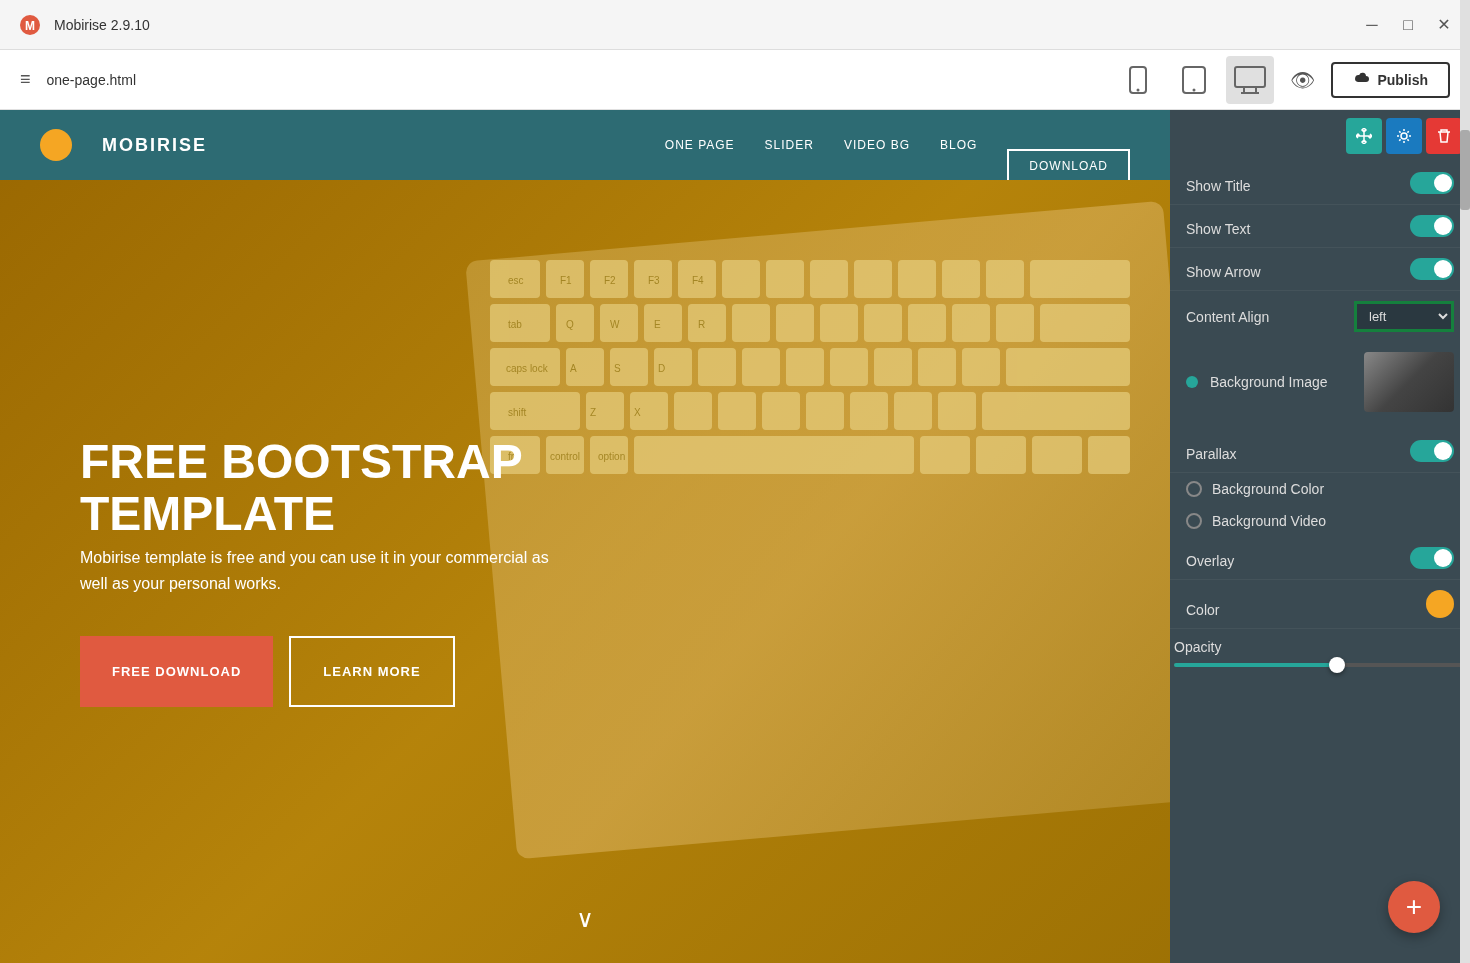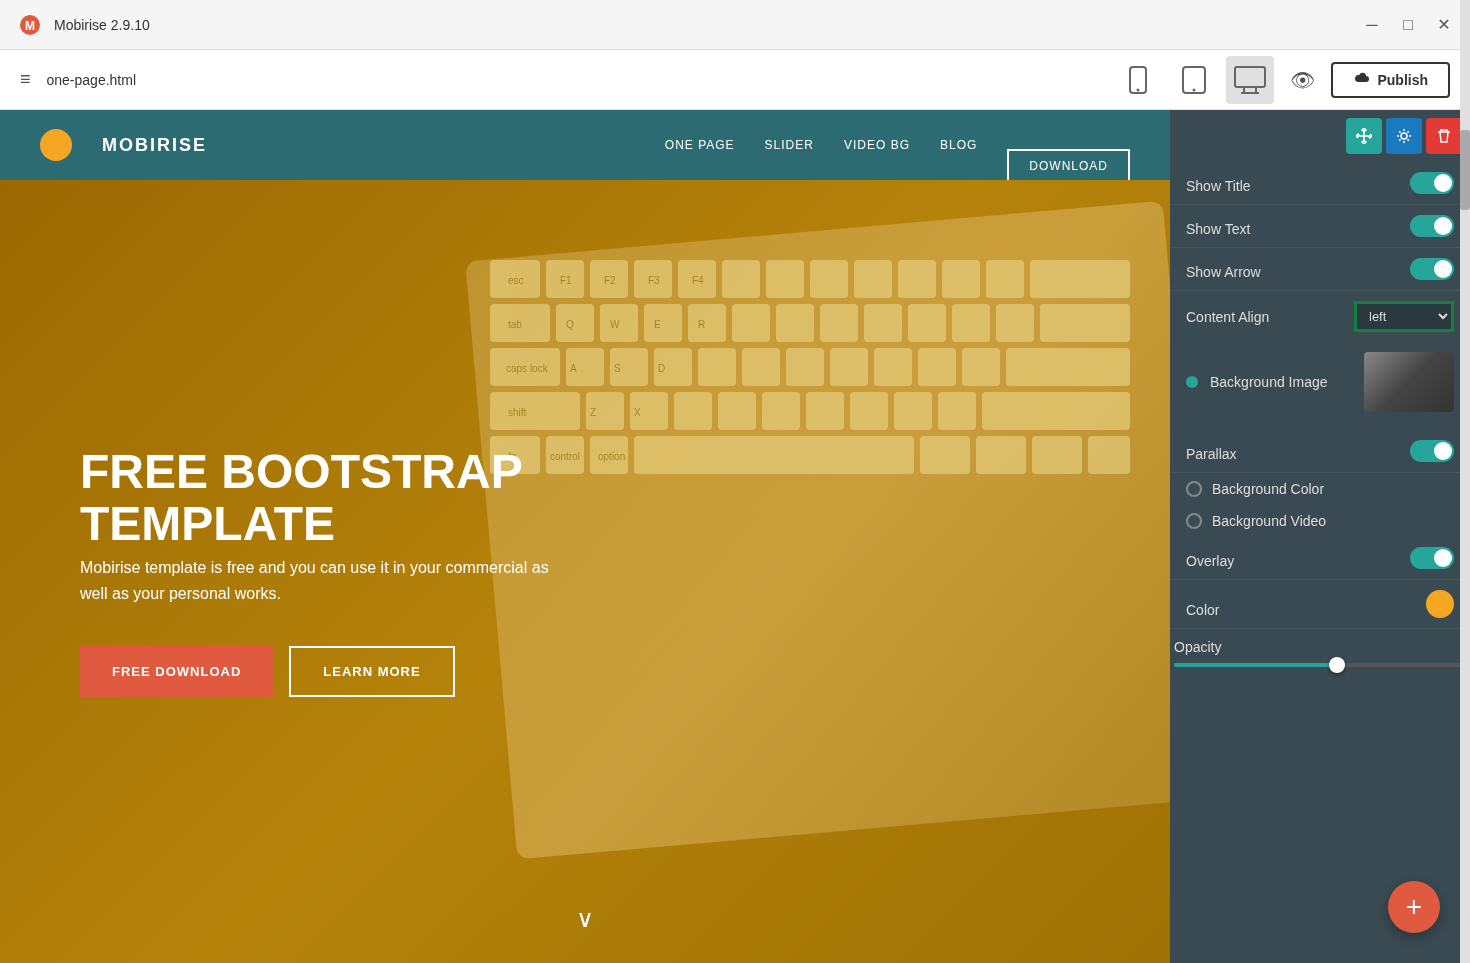--- a/index.html
+++ b/index.html
@@ -123,21 +123,21 @@
       border: none;
       font-size: 13px;
       font-weight: 700;
       letter-spacing: 1px;
       cursor: pointer;
       text-transform: uppercase;
     }
     .btn-secondary {
       background: transparent;
       color: #fff;
-      padding: 16px 32px;
+      padding: 26px 32px;
       border: 2px solid #fff;
       font-size: 13px;
       font-weight: 700;
       letter-spacing: 1px;
       cursor: pointer;
       text-transform: uppercase;
     }
     .hero-arrow {
       position: absolute;
       bottom: 30px;

